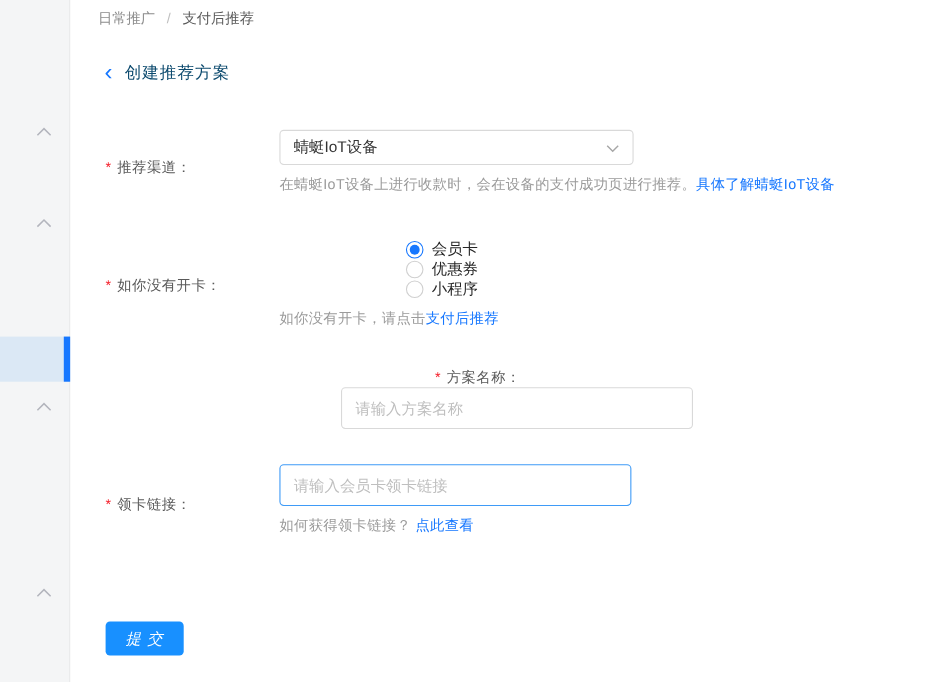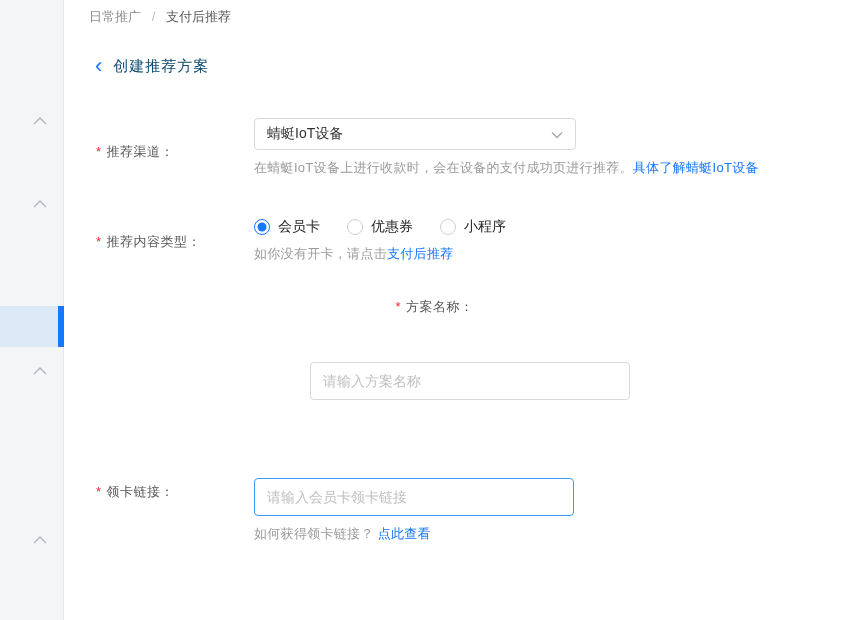--- a/index.html
+++ b/index.html
@@ -51,38 +51,37 @@
   .form-ctrl { width:322px; }
 
   .select-box {
     width:322px; height:32px; border:1px solid #d9d9d9; border-radius:4px;
     background:#fff; display:flex; align-items:center; padding:0 12px;
     font-size:14px; color:#333; cursor:pointer; justify-content:space-between;
   }
   .helper { margin-top:9px; font-size:13px; color:#9b9b9b; letter-spacing:0.3px; white-space:nowrap; }
   .helper .link { color:#1677ff; cursor:pointer; text-decoration:none; }
 
-  .radio-group { display:flex; align-items:center; padding-top:7px; }
+  .radio-group { display:flex; align-items:center; padding-top:7px;flex-direction:column; }
   .radio-item { display:flex; align-items:center; margin-right:27px; cursor:pointer; }
   .radio-circle {
     width:16px; height:16px; border-radius:50%; border:1px solid #d0d0d0;
     background:#fff; margin-right:8px; position:relative; flex-shrink:0;
   }
   .radio-circle.checked { border:1.5px solid #1677ff; }
   .radio-circle.checked .radio-inner {
     position:absolute; left:50%; top:50%; transform:translate(-50%,-50%);
     width:9px; height:9px; border-radius:50%; background:#1677ff;
   }
   .radio-label { font-size:14px; color:#262626; }
 
   .text-input {
     width:320px; height:32px; border:1px solid #d9d9d9; border-radius:4px;
     padding:18px 12px; font-size:14px; color:#333; outline:none;
     font-family: "Liberation Sans", "DejaVu Sans", sans-serif;
-    margin-top: 46px;
   }
   .text-input::placeholder { color:#bfbfbf; }
   .text-input.focused { border:1.5px solid #3f9bf7; }
 
   .submit-wrap { margin-top:78px; margin-left:7px; }
   .submit-btn {
     min-width:68px; height:31px; padding:0 18px; border:none; border-radius:4px;
     background:#1890ff; color:#fff; font-size:14px; cursor:pointer;
     font-family: "Liberation Sans", "DejaVu Sans", sans-serif; letter-spacing:1px;font-style:italic;
   }
@@ -147,21 +146,21 @@
             </span>
           </div>
           <div class="helper">
             <span>在蜻蜓IoT设备上进行收款时，会在设备的支付成功页进行推荐。</span><a class="link">具体了解蜻蜓IoT设备</a>
           </div>
         </div>
       </div>
 
       <div class="form-row row-gap-2">
         <div class="form-label">
-          <span class="req">*</span><span>推荐内容类型：</span>
+          <span class="req">*</span><span>如你没有开卡：</span>
         </div>
         <div class="form-ctrl">
           <div class="radio-group">
             <span class="radio-item">
               <span class="radio-circle checked">
                   <span class="radio-inner"></span>
                 </span>
               <span class="radio-label">会员卡</span>
             </span>
             <span class="radio-item">

